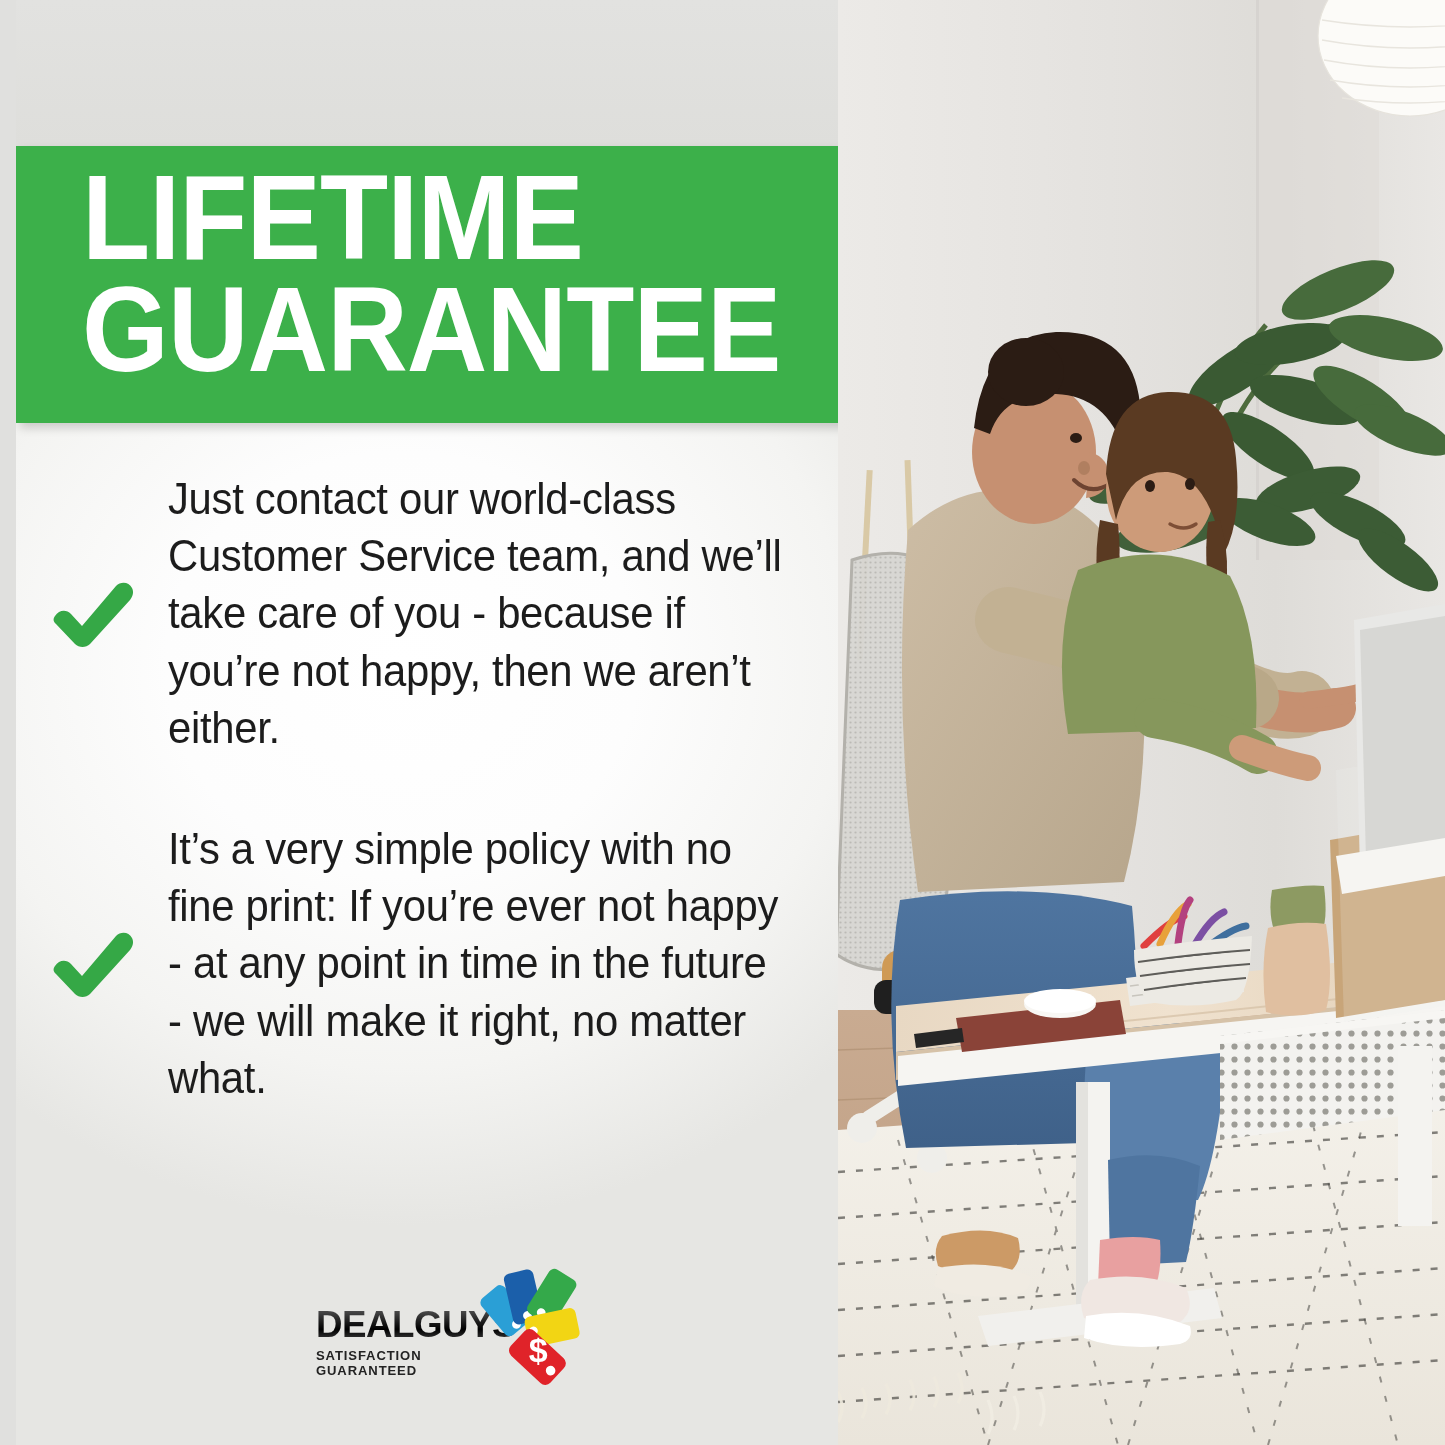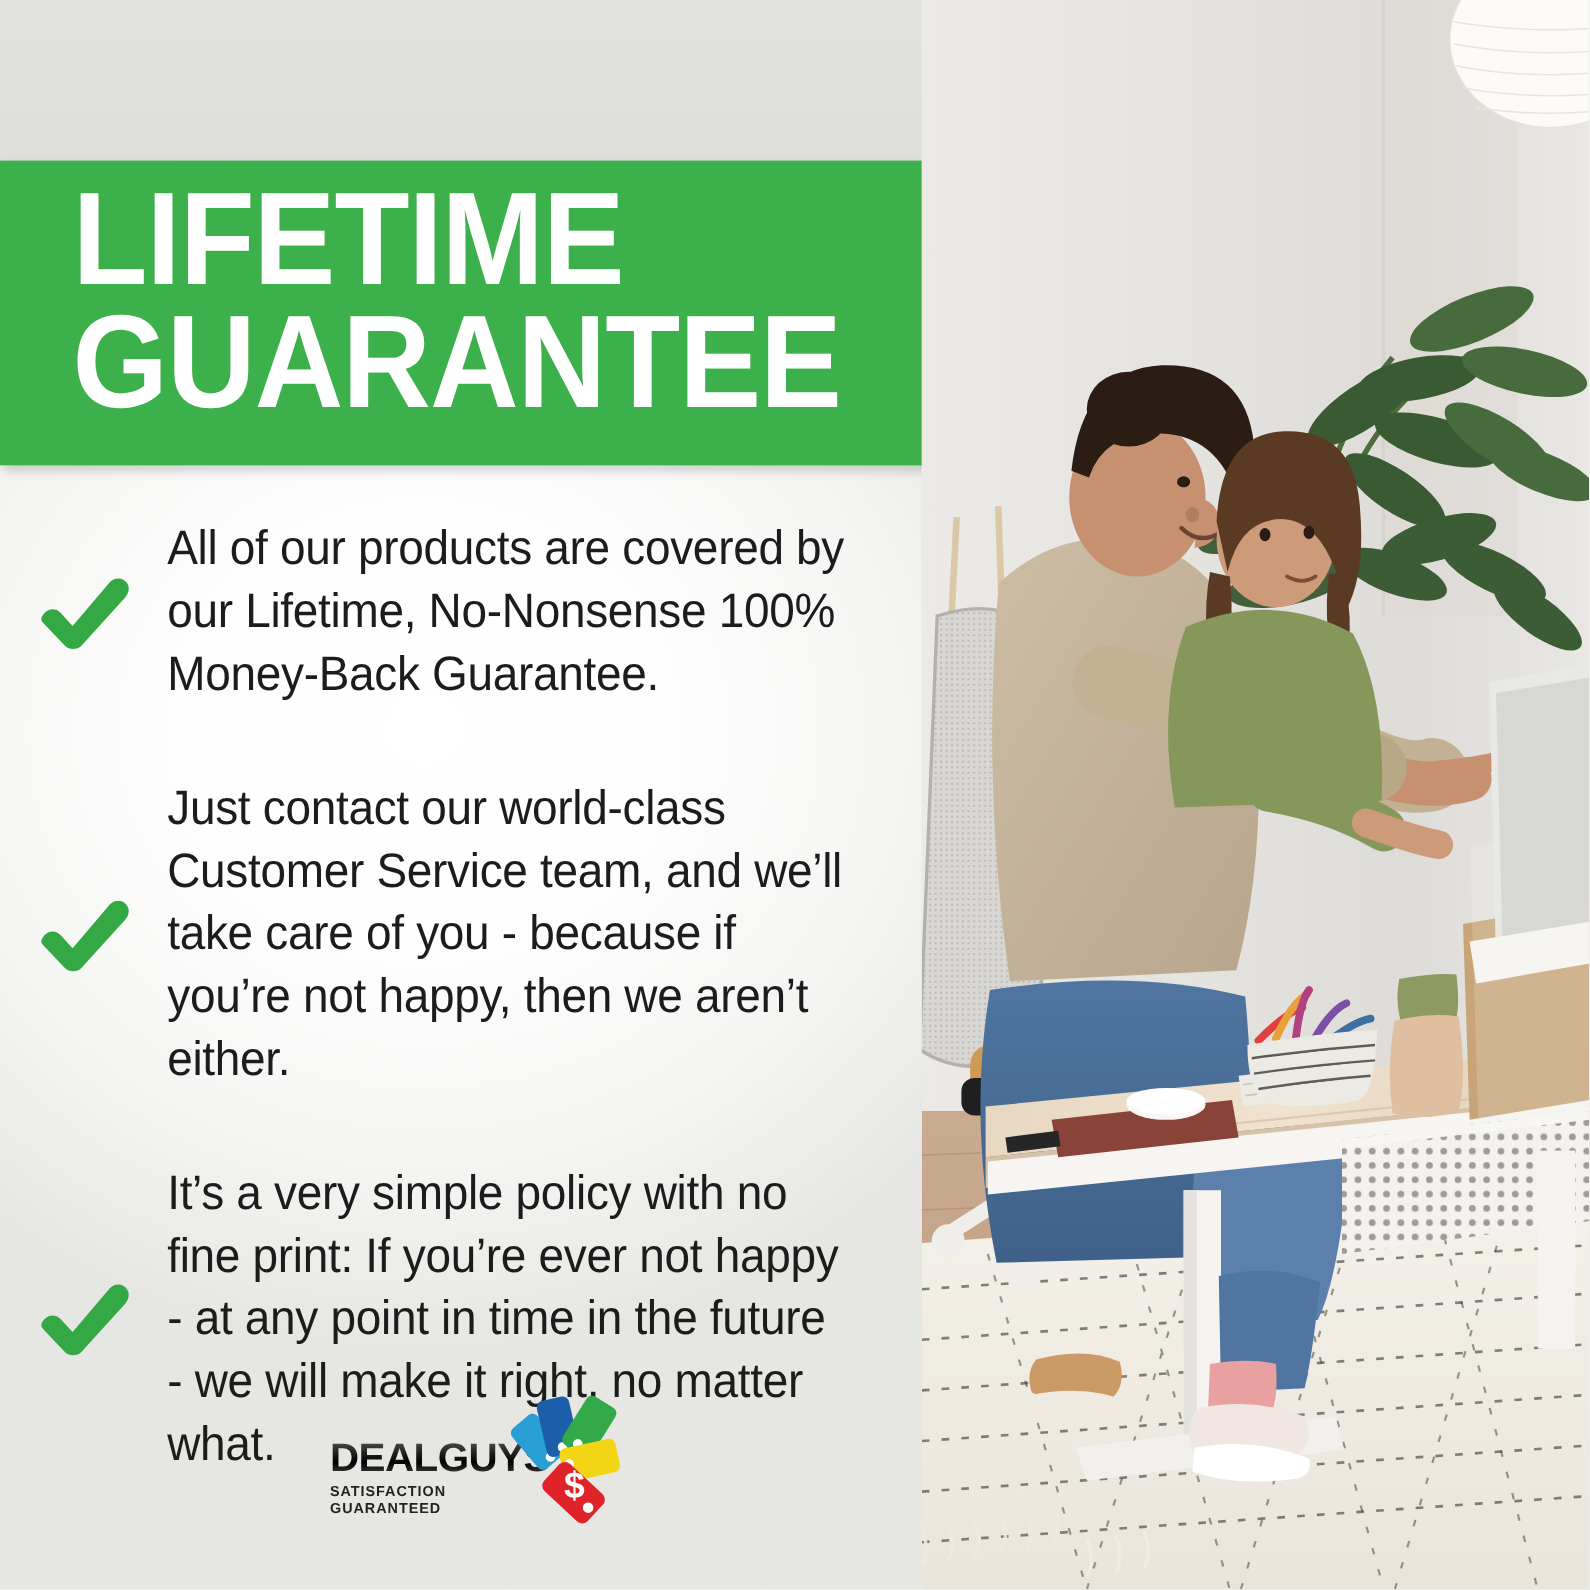--- a/index.html
+++ b/index.html
@@ -14,21 +14,21 @@
     position: relative;
     width: 1445px;
     height: 1445px;
     overflow: hidden;
     background: #e0e0de;
   }
 
   
   .left-panel {
     position: absolute;
-    left: 0;
+    left: 16px;
     top: 0;
     width: 838px;
     height: 1445px;
     background:
       radial-gradient(ellipse 620px 560px at 46% 46%, #ffffff 0%, #fdfdfd 38%, #f4f4f2 72%, #e6e6e3 100%);
     overflow: hidden;
   }
   .panel-top-strip {
     position: absolute;
     left: 0; top: 0;
@@ -173,28 +173,20 @@
     <div class="banner-wrap">
       <div class="banner">
         <div class="banner-title">LIFETIME
 GUARANTEE</div>
       </div>
 
     </div>
 
     <div class="bullets">
 
-      <div class="bullet-row">
-        <div class="check-col">
-          <svg class="check-icon" viewBox="0 0 88 74">
-            <path d="M7 40 C 11 34, 18 33, 23 38 L 34 50 L 68 10 C 73 5, 81 6, 84 12 C 86 16, 85 20, 82 24 L 42 68 C 38 72, 31 72, 27 68 L 8 48 C 5 45, 5 43, 7 40 Z" fill="#35a846"></path>
-          </svg>
-        </div>
-        <div class="bullet-text">All of our products are covered by our Lifetime, No-Nonsense 100% Money-Back Guarantee.</div>
-      </div>
 
       <div class="bullet-row">
         <div class="check-col">
           <svg class="check-icon" viewBox="0 0 88 74">
             <path d="M7 40 C 11 34, 18 33, 23 38 L 34 50 L 68 10 C 73 5, 81 6, 84 12 C 86 16, 85 20, 82 24 L 42 68 C 38 72, 31 72, 27 68 L 8 48 C 5 45, 5 43, 7 40 Z" fill="#35a846"></path>
           </svg>
         </div>
         <div class="bullet-text">Just contact our world-class Customer Service team, and we’ll take care of you - because if you’re not happy, then we aren’t either.</div>
       </div>
 

